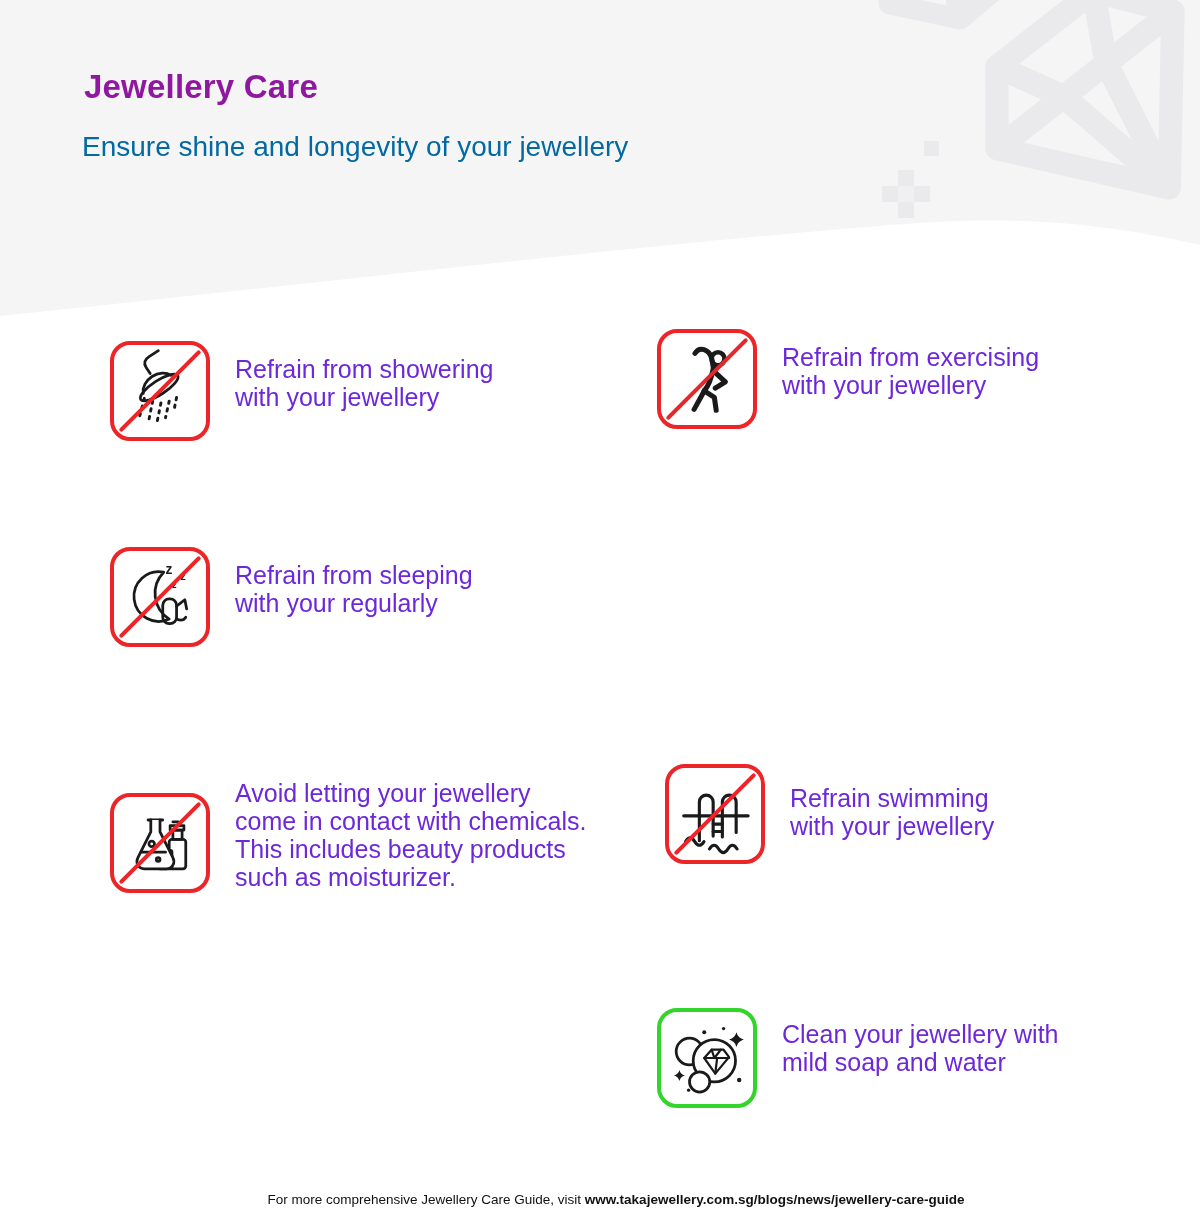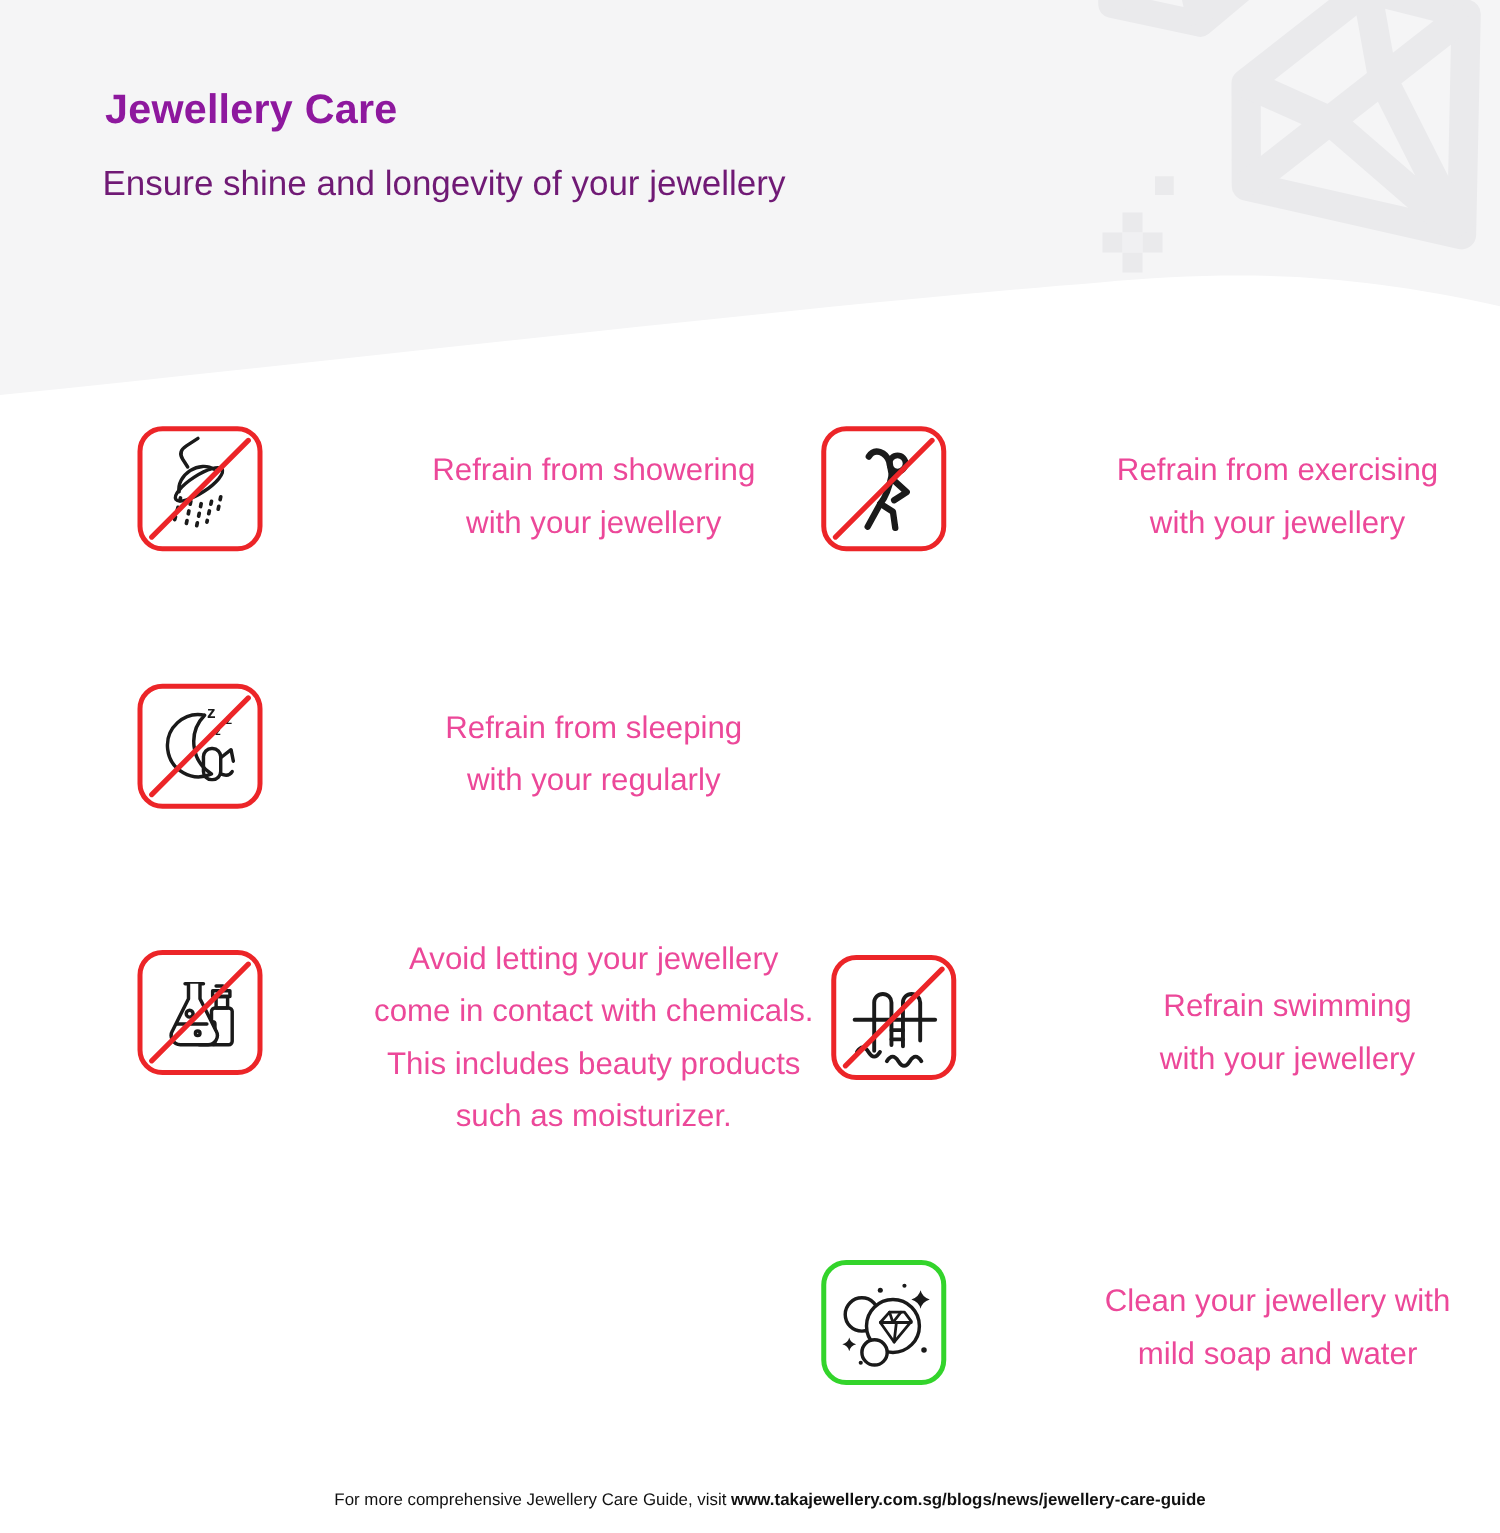--- a/index.html
+++ b/index.html
@@ -7,34 +7,34 @@
     position:relative;width:1200px;height:1226px;overflow:hidden;background:#fff;
     font-family:"Liberation Sans",sans-serif;color:#2d2d2d;
   }
   .header-art{position:absolute;top:0;left:0;pointer-events:none;}
   .page-title{
     position:absolute;left:84px;top:68px;margin:0;
     font-size:33px;font-weight:bold;color:#8e189e;letter-spacing:.2px;
   }
   .page-subtitle{
     position:absolute;left:82px;top:131px;margin:0;
-    font-size:28px;font-weight:400;color:#701a75;
+    font-size:28px;font-weight:400;color:#0369a1;
   }
   .care-item{position:absolute;width:520px;height:160px;}
   .icon-box{
     position:absolute;left:0;top:0;width:100px;height:100px;box-sizing:border-box;
     border:4px solid #ec2528;border-radius:20px;background:#fff;
   }
   .icon-box.recommended{border-color:#33d42b;}
   .icon-box svg{position:absolute;top:0;left:0;width:100%;height:100%;}
   .glyph{stroke:#1a1a1a;fill:none;stroke-linecap:round;stroke-linejoin:round;}
   .slash line{stroke:#ec2528;stroke-width:4.5;stroke-linecap:round;}
   .item-text{
     position:absolute;left:125px;margin:0;width:480px;
-    font-size:25px;line-height:42px;color:#ec4899;white-space:pre-line;text-align:center;
+    font-size:25px;line-height:28px;color:#6d28d9;white-space:pre-line;
   }
   .footer{
     position:absolute;top:1192px;left:0;width:100%;text-align:center;
     font-size:13.5px;color:#111;margin-left:16px;
   }
   .footer b{font-weight:bold;}
   .zglyph{font-family:"Liberation Sans",sans-serif;font-weight:bold;fill:#1a1a1a;stroke:none;}
 </style>
 </head>
 <body>
@@ -80,21 +80,21 @@
         <path d="M33,58 L28,77 M42,61 L38,81 M51,63 L47,83 M60,61 L56,79 M68,57 L65,72" stroke-dasharray="2.5 6" stroke-width="3.2"></path>
       </svg>
       <svg class="slash" viewBox="0 0 100 100">
           <line x1="8" y1="92" x2="92" y2="8"></line>
         </svg>
     </div>
     <p class="item-text" style="top:14px">Refrain from showering
 with your jewellery</p>
   </section>
 
-  <section class="care-item" style="left:657px;top:341px">
+  <section class="care-item" style="left:657px;top:329px">
     <div class="icon-box prohibited">
       <svg class="glyph" viewBox="0 0 100 100" stroke-width="5.5">
         <circle cx="62" cy="28" r="7" stroke-width="5"></circle>
         <path d="M37,22 C42,14 52,18 55,27 L57,38"></path>
         <path d="M57,38 C55,48 52,57 47,63"></path>
         <path d="M59,43 L70,53 L59,60"></path>
         <path d="M47,63 L36,83"></path>
         <path d="M47,63 L58,70 L60,84"></path>
       </svg>
       <svg class="slash" viewBox="0 0 100 100">
@@ -118,21 +118,21 @@
       </svg>
       <svg class="slash" viewBox="0 0 100 100">
           <line x1="8" y1="92" x2="92" y2="8"></line>
         </svg>
     </div>
     <p class="item-text" style="top:14px">Refrain from sleeping
 with your regularly</p>
   </section>
 
 
-  <section class="care-item" style="left:110px;top:760px">
+  <section class="care-item" style="left:110px;top:793px">
     <div class="icon-box prohibited">
       <svg class="glyph" viewBox="0 0 100 100" stroke-width="3">
         <rect x="60" y="46" width="18" height="32" rx="3"></rect>
         <rect x="64" y="36" width="10" height="10"></rect>
         <path d="M61,31 h15 v5 h-15 z M64,27 h6 v4"></path>
         <rect x="48" y="58" width="15" height="20" rx="2"></rect>
         <path d="M37,25 h16"></path>
         <path d="M40,25 v13 L26,66 a8,8 0 0 0 7,12 h24 a8,8 0 0 0 7,-12 L50,38 v-13" fill="#fff"></path>
         <path d="M30,60 h26"></path>
         <circle cx="41" cy="51" r="3"></circle>

